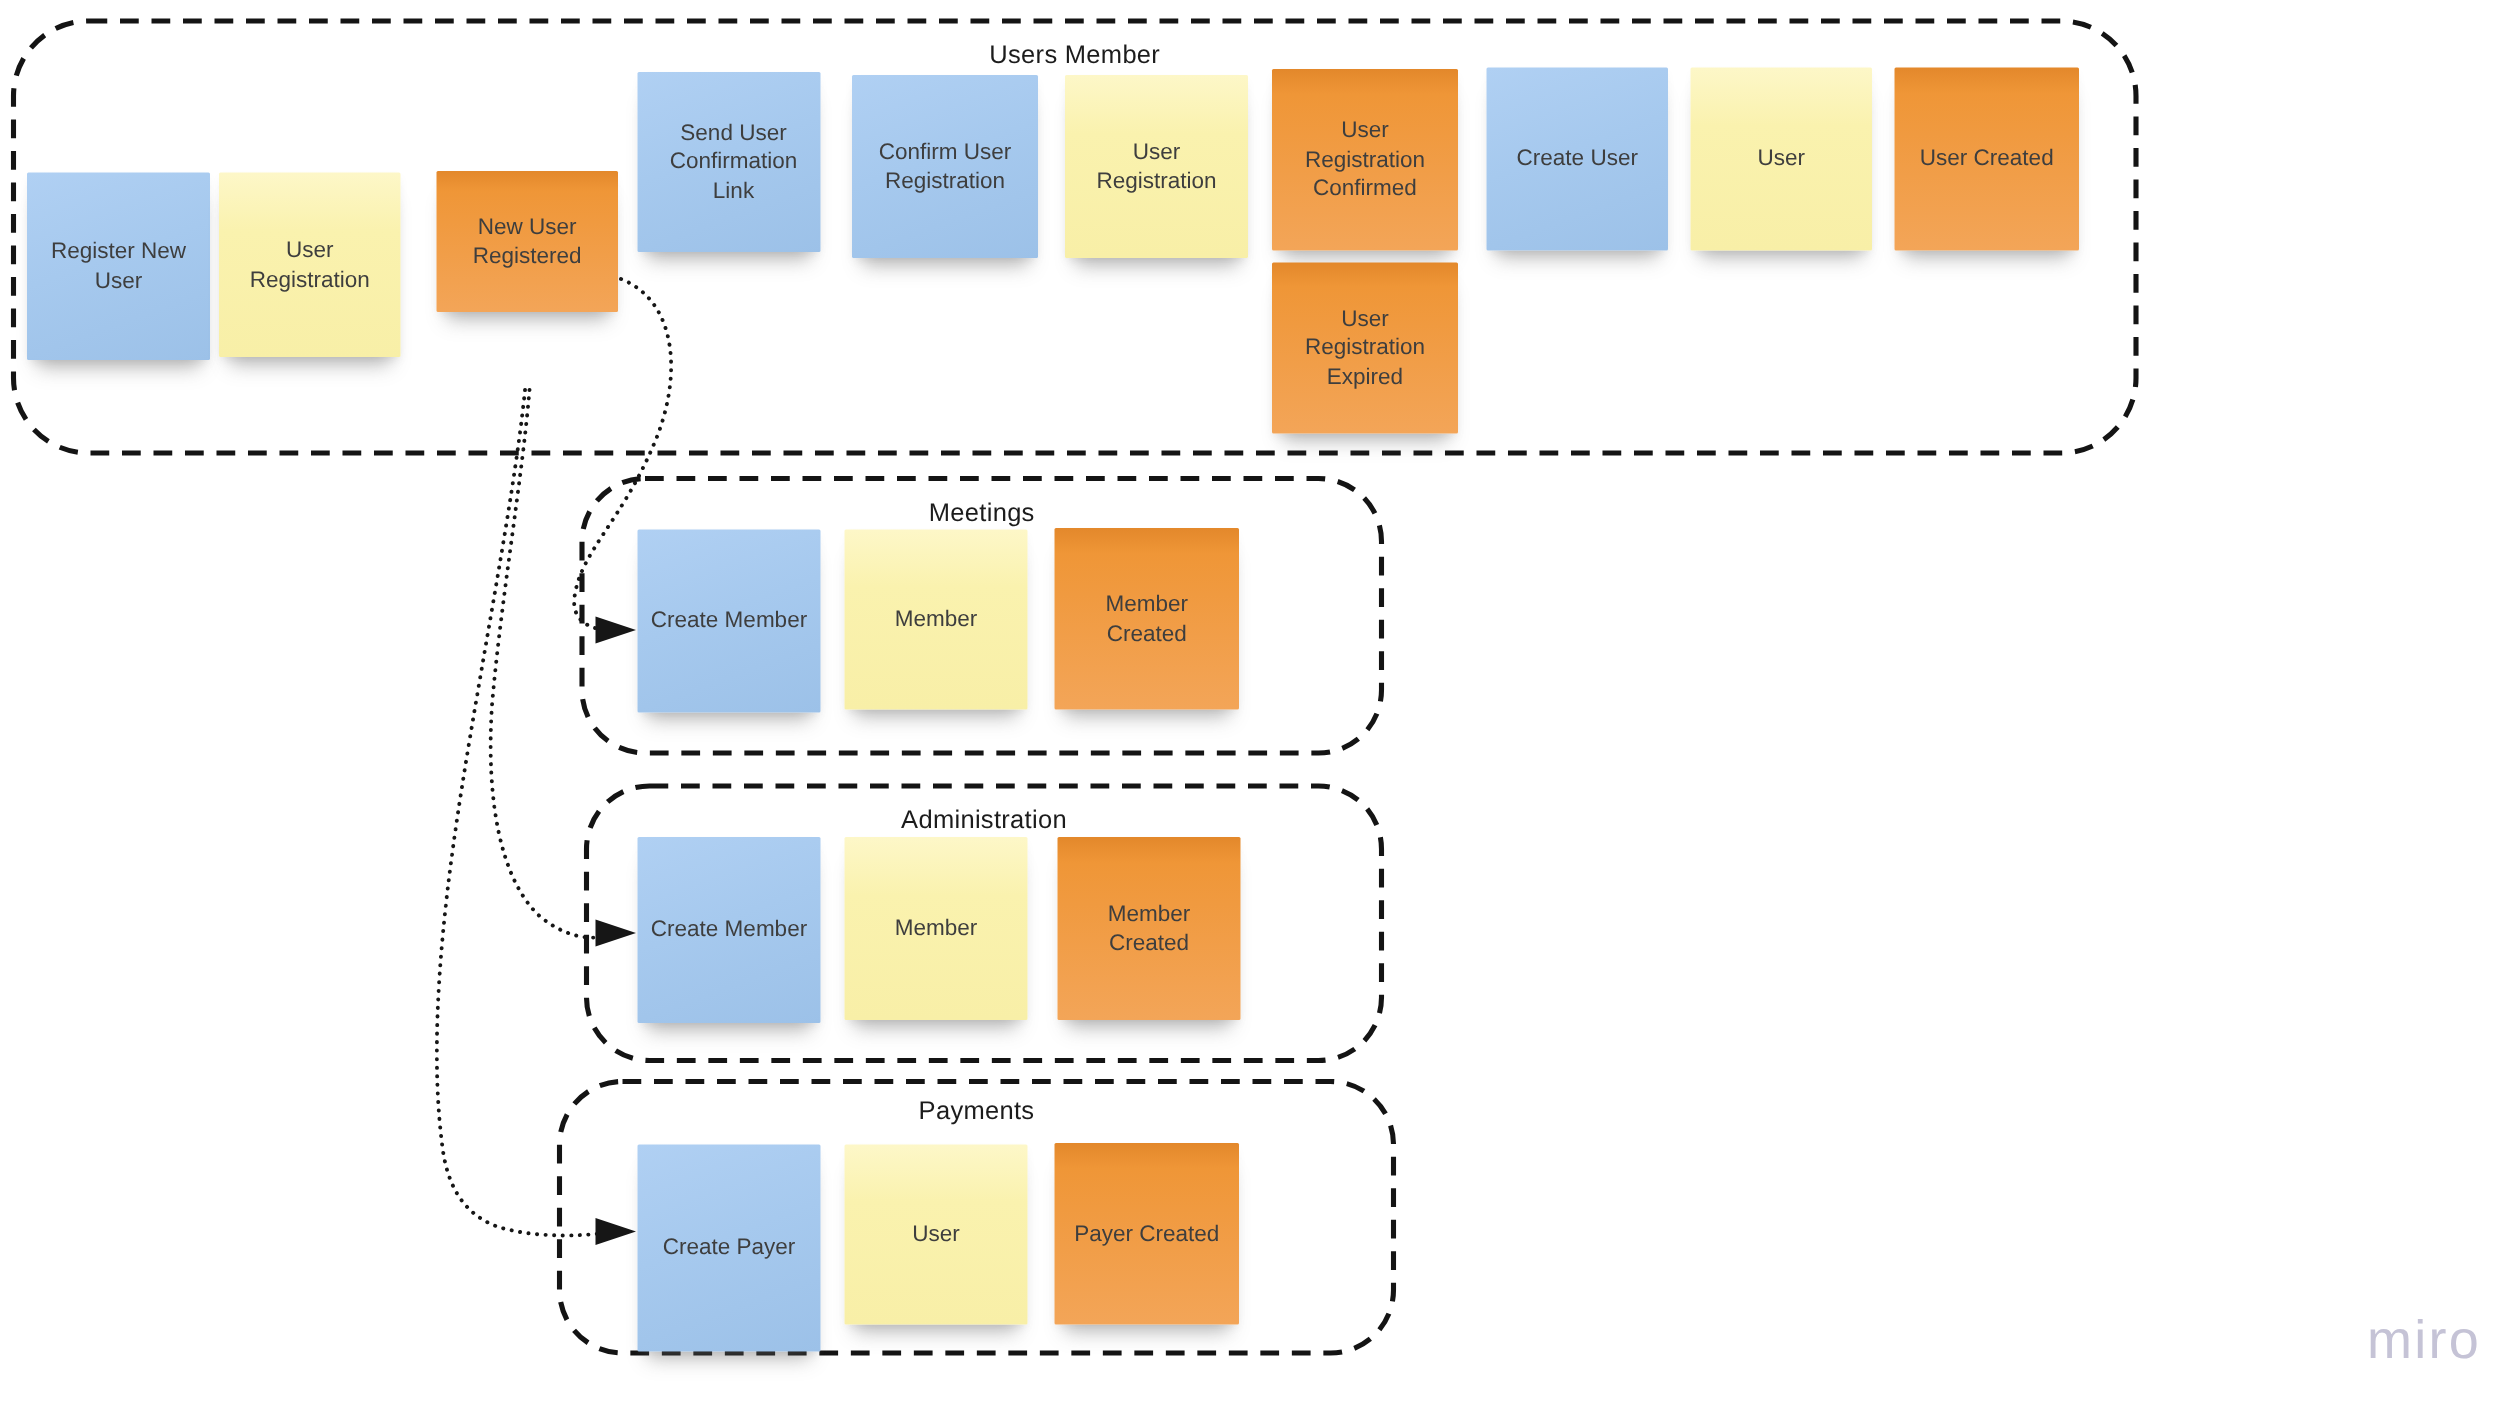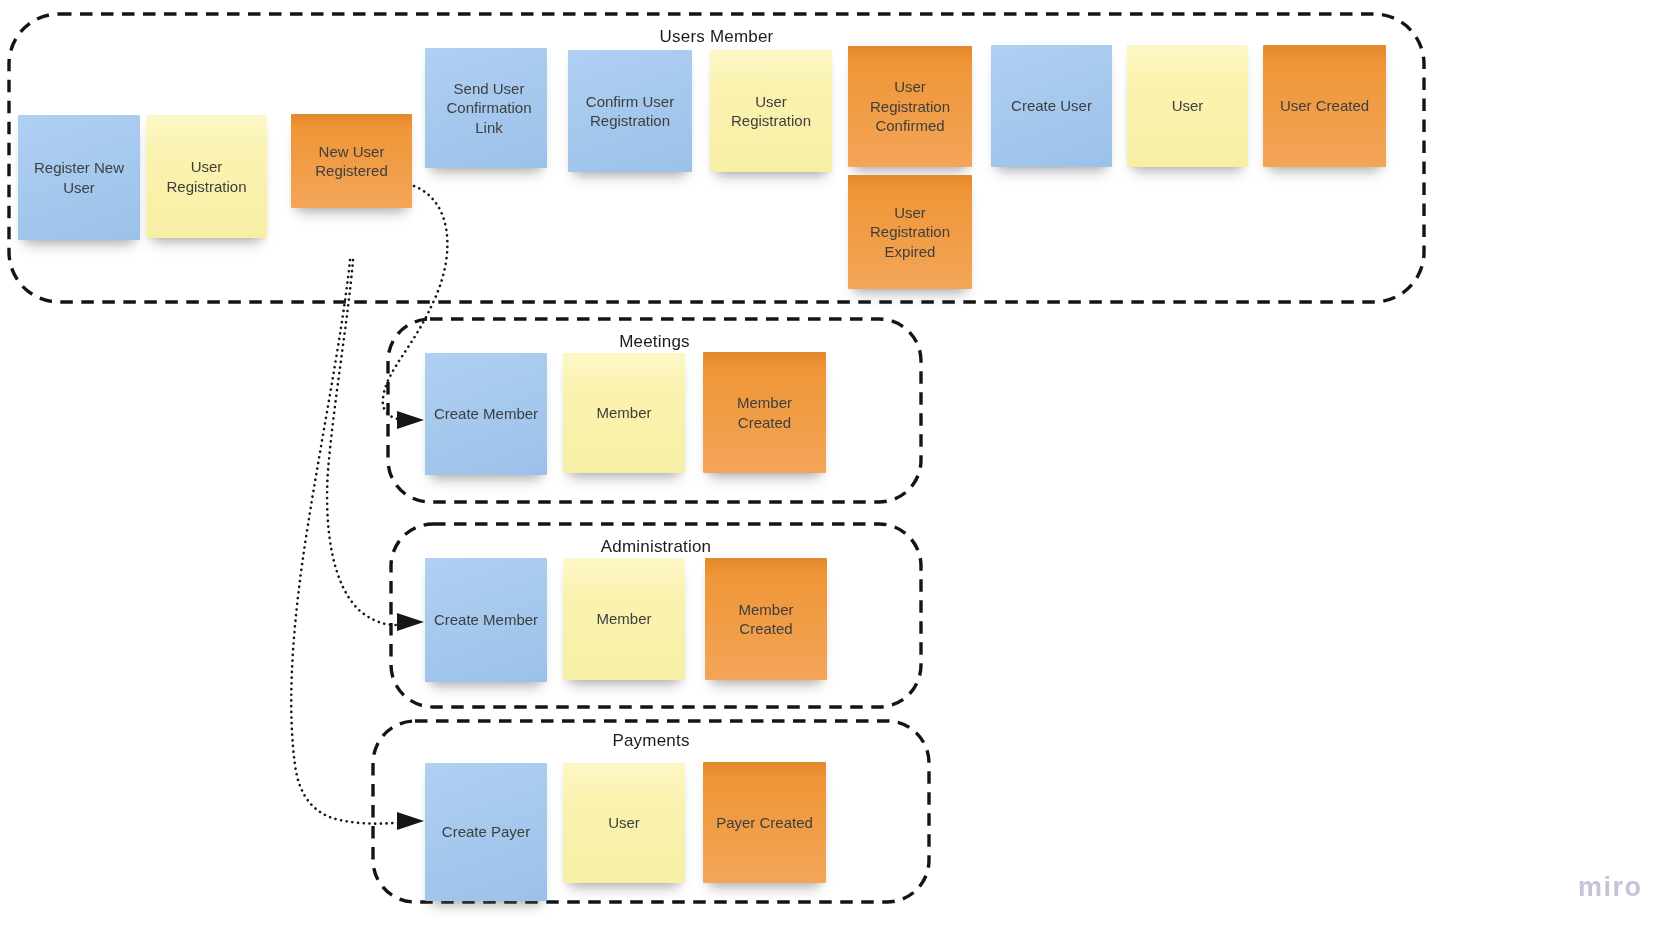--- a/index.html
+++ b/index.html
@@ -15,21 +15,21 @@
   .note{
     position:absolute;z-index:2;display:flex;align-items:center;justify-content:center;
     text-align:center;font-size:15px;line-height:1.3;color:#3e3e3e;
     padding:6px;box-sizing:border-box;border-radius:1px;
     box-shadow:0 12px 12px -7px rgba(90,90,90,.40), 0 3px 6px -2px rgba(120,120,120,.18);
   }
   .note.blue{background:linear-gradient(160deg,#b0d0f3 0%,#a6c9ee 45%,#9cc1e8 100%);}
   .note.yellow{background:linear-gradient(180deg,#fdf7c8 0%,#faf2ae 32%,#f8efa7 100%);}
   .note.orange{background:linear-gradient(180deg,#e3882b 0%,#ef9637 14%,#f3a558 100%);}
   .watermark{
-    position:absolute;z-index:3;font-size:27px;font-weight:bold;
+    position:absolute;z-index:3;font-size:36px;font-weight:normal;
     color:#c5c3d6;letter-spacing:1.5px;
   }
 </style>
 </head>
 <body>
 
 <div class="board">
 
   <svg class="overlay" width="1671" height="934" viewBox="0 0 1671 934">
 

